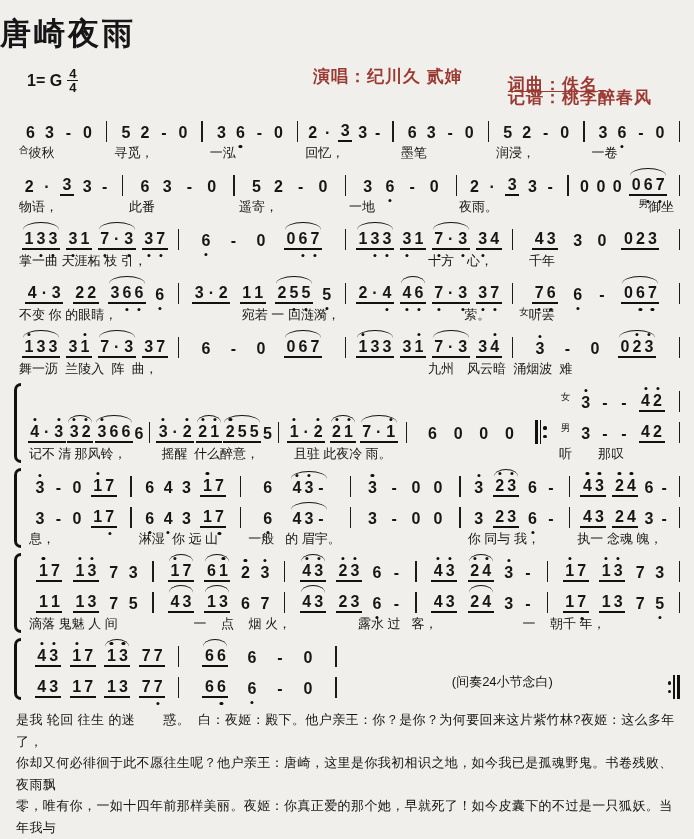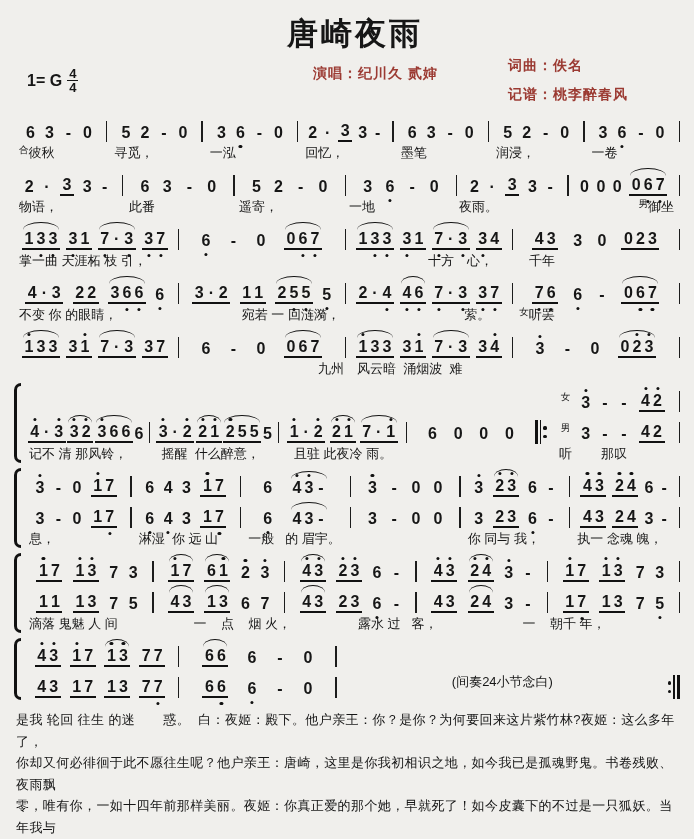--- a/index.html
+++ b/index.html
@@ -3,28 +3,28 @@
 <meta charset="utf-8">
 <style>
   * { margin:0; padding:0; box-sizing:border-box; }
   html,body { width:694px; height:839px; }
   body {
     background:#f0efec;
     font-family:"Liberation Sans","DejaVu Sans",sans-serif;
     color:#161616; overflow:hidden; position:relative;
   }
   
-  .title { text-align:center; font-size:31px; font-weight:bold; letter-spacing:3px; padding-top:13px;margin-left:16px; }
+  .title { font-size:31px; font-weight:bold; letter-spacing:3px; padding-top:13px; }
   .credits { position:relative; height:56px; }
   .keysig { position:absolute; left:27px; top:12px; font-size:16px; font-weight:bold; display:flex; align-items:center; gap:5px; }
   .ts { display:inline-flex; flex-direction:column; font-size:13px; line-height:13px; text-align:center; font-weight:bold; }
   .ts .top { border-bottom:1.5px solid #161616; padding:0 2px; }
-  .credit { position:absolute; font-size:14px; font-weight:bold; color:var(--credit,#9b3a32); letter-spacing:1px; }
+  .credit { position:absolute; font-size:17px; font-weight:bold; color:var(--credit,#9b3a32); letter-spacing:1px; }
   .c-perf { left:313px; top:10px; }
-  .c-lyr  { left:508px; top:2px; }
+  .c-lyr  { left:508px; top:18px;text-decoration:underline; }
   .c-trans{ left:508px; top:31px; }
   
   #score { padding:2px 12px 0 14px; }
   .sys { display:flex; margin-bottom:5px; }
   .brace { width:7px; margin-right:3px; border-left:3px solid #111;
            border-top:3px solid #111; border-bottom:3px solid #111;
            border-radius:10px 0 0 10px; flex:0 0 auto; }
   .rows { flex:1; min-width:0; }
   .vrow { display:flex; align-items:flex-end; min-height:31px; }
   .vrow.right { justify-content:flex-end; }
@@ -434,20 +434,21 @@
             <span class="nt">0</span>
             <span class="grp u arc">
               <span class="nt">0</span>
               <span class="nt da">2</span>
               <span class="nt da">3</span>
             </span>
           </span>
           <span class="bar"></span>
         </span>
         <span class="lyrrow" style="display: flex;">
+          <span class="lyrcell">舞一沥  兰陵入  阵  曲，</span>
           <span class="lyrcell ra">九州</span>
           <span class="lyrcell">风云暗  涌烟波  难</span>
         </span>
       </span>
     </span>
     <span class="sys" style="display: flex;">
       <span class="brace"></span>
       <span class="rows" style="display: block;">
         <span class="vrow right" style="display: flex;">
           <span class="meas tailm">
@@ -535,21 +536,21 @@
             <span class="nt">3</span>
             <span class="nt">-</span>
             <span class="nt">-</span>
             <span class="grp u">
               <span class="nt">4</span>
               <span class="nt">2</span>
             </span>
           </span>
           <span class="bar"></span>
         </span>
-        <span class="lyrrow" style="display: flex;">
+        <span class="lyrrow" style="display: flex; font-family: Liberation Serif, serif;">
           <span class="lyrcell">记不 清 那风铃，</span>
           <span class="lyrcell">摇醒  什么醉意，</span>
           <span class="lyrcell">且驻 此夜冷 雨。</span>
           <span class="lyrcell"></span>
           <span class="lyrcell tailc">听        那叹</span>
         </span>
       </span>
     </span>
     <span class="sys" style="display: flex;">
       <span class="brace"></span>

